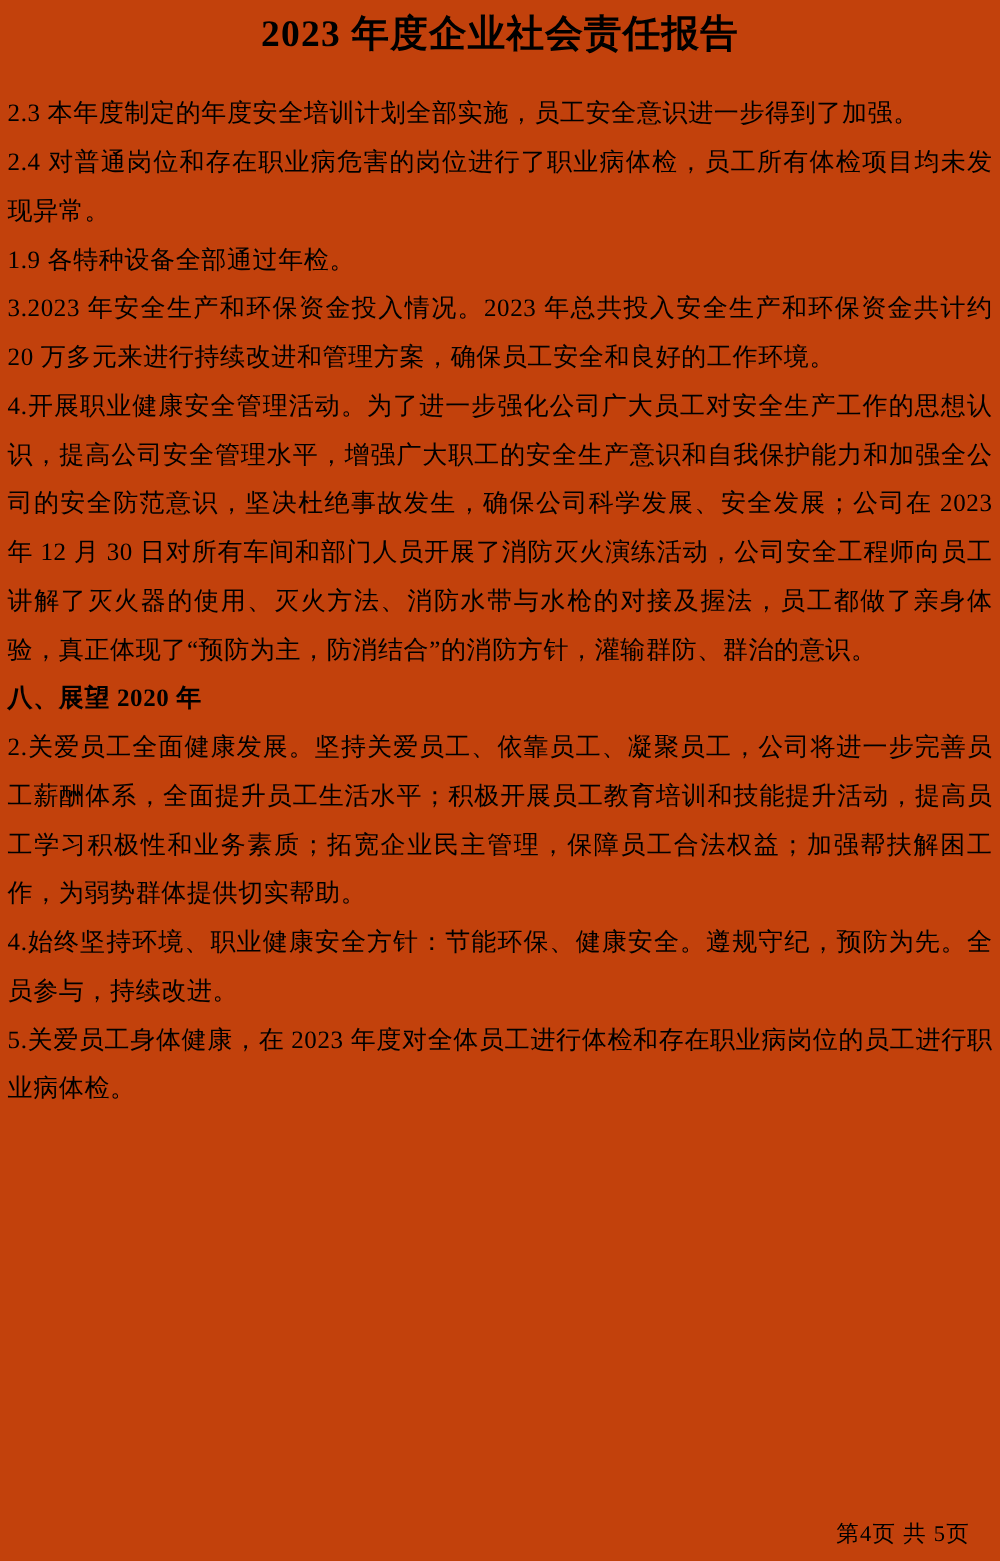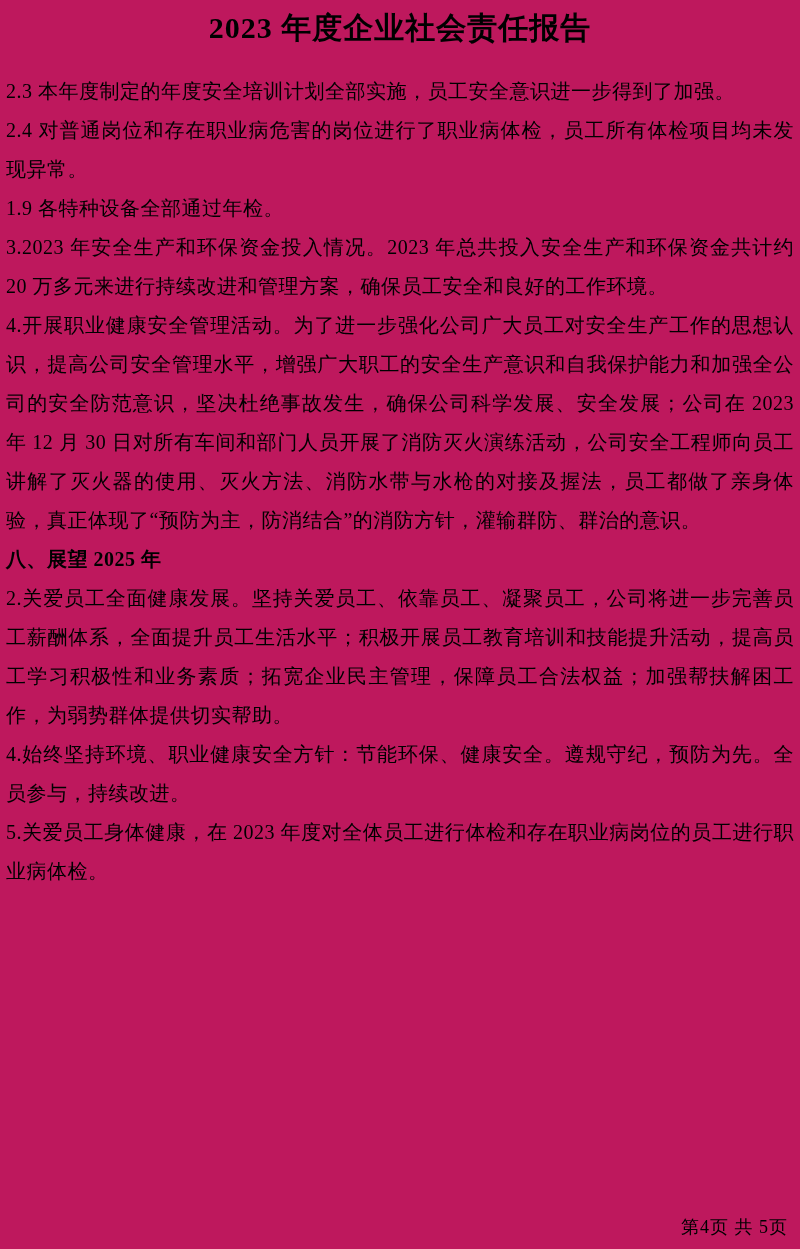--- a/index.html
+++ b/index.html
@@ -5,21 +5,21 @@
   html, body {
     margin: 0;
     padding: 0;
     background: #ffffff;
   }
   .page {
     position: relative;
     width: 800px;
     height: 1249px;
     margin: 0 auto;
-    background: #be185d;
+    background: #c2410c;
     color: #000000;
     font-family: "Liberation Serif", "DejaVu Serif", serif;
     box-sizing: border-box;
     padding: 6px 6px 0 6px;
     overflow: hidden;
   }
   .doc-title {
     margin: 0 0 22px 0;
     text-align: center;
     font-size: 30px;
@@ -38,38 +38,38 @@
   }
   .section-heading {
     margin: 0;
     font-size: 20px;
     line-height: 39px;
     font-weight: bold;
   }
   .page-footer {
     position: absolute;
     top: 1212px;
-    right: 12px;
+    right: 24px;
     font-size: 18px;
     line-height: 30px;
     letter-spacing: 1px;
   }
 </style>
 </head>
 <body>
 
 <div class="page">
   <h1 class="doc-title">2023 年度企业社会责任报告</h1>
 
   <div class="doc-body">
     <p class="para">2.3 本年度制定的年度安全培训计划全部实施，员工安全意识进一步得到了加强。</p>
     <p class="para">2.4 对普通岗位和存在职业病危害的岗位进行了职业病体检，员工所有体检项目均未发现异常。</p>
     <p class="para">1.9 各特种设备全部通过年检。</p>
     <p class="para">3.2023 年安全生产和环保资金投入情况。2023 年总共投入安全生产和环保资金共计约 20 万多元来进行持续改进和管理方案，确保员工安全和良好的工作环境。</p>
     <p class="para">4.开展职业健康安全管理活动。为了进一步强化公司广大员工对安全生产工作的思想认识，提高公司安全管理水平，增强广大职工的安全生产意识和自我保护能力和加强全公司的安全防范意识，坚决杜绝事故发生，确保公司科学发展、安全发展；公司在 2023 年 12 月 30 日对所有车间和部门人员开展了消防灭火演练活动，公司安全工程师向员工讲解了灭火器的使用、灭火方法、消防水带与水枪的对接及握法，员工都做了亲身体验，真正体现了“预防为主，防消结合”的消防方针，灌输群防、群治的意识。</p>
-    <h2 class="section-heading">八、展望 2025 年</h2>
+    <h2 class="section-heading">八、展望 2020 年</h2>
     <p class="para">2.关爱员工全面健康发展。坚持关爱员工、依靠员工、凝聚员工，公司将进一步完善员工薪酬体系，全面提升员工生活水平；积极开展员工教育培训和技能提升活动，提高员工学习积极性和业务素质；拓宽企业民主管理，保障员工合法权益；加强帮扶解困工作，为弱势群体提供切实帮助。</p>
     <p class="para">4.始终坚持环境、职业健康安全方针：节能环保、健康安全。遵规守纪，预防为先。全员参与，持续改进。</p>
     <p class="para">5.关爱员工身体健康，在 2023 年度对全体员工进行体检和存在职业病岗位的员工进行职业病体检。</p>
   </div>
 
   <div class="page-footer">第4页 共 5页</div>
 </div>
 
 </body></html>

